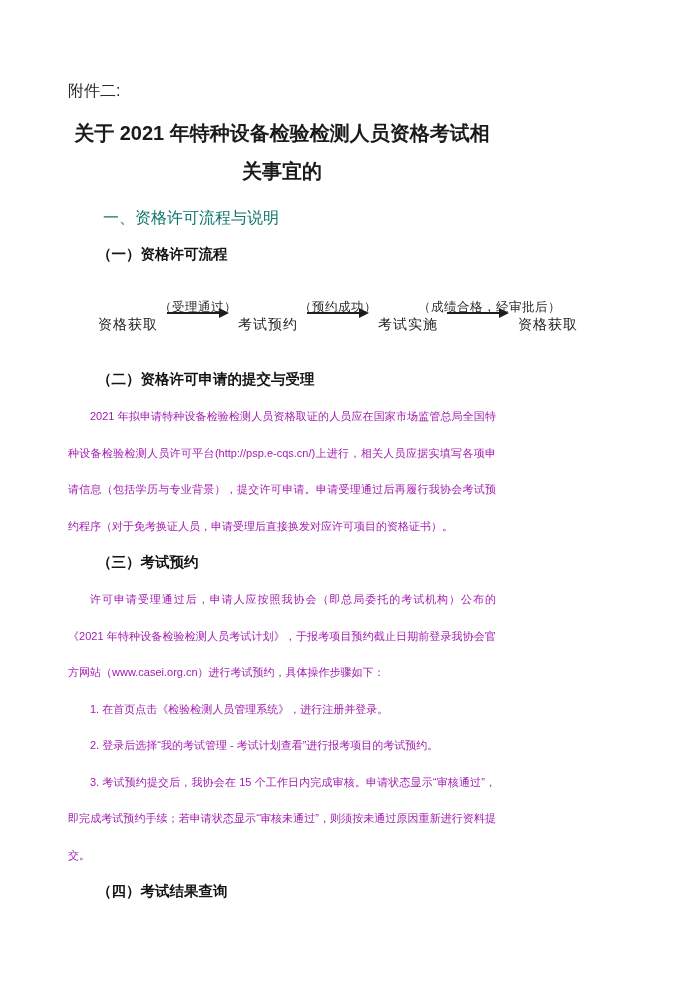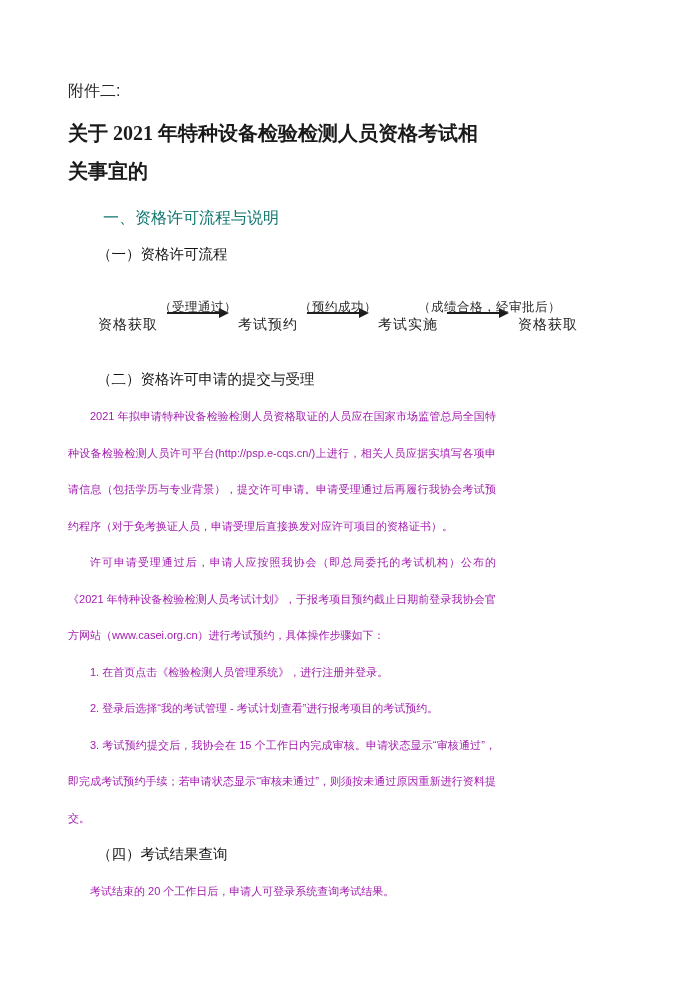--- a/index.html
+++ b/index.html
@@ -21,34 +21,33 @@
     font-size: 16px;
     color: #2a2a2a;
     line-height: 22px;
     margin-bottom: 12px;
   }
   .doc-title {
     margin: 0 0 10px 0;
     font-size: 20px;
     font-weight: bold;
     color: #1a1a1a;
-    text-align: left;
+    text-align: center;
     line-height: 38px;
-    font-family: Liberation Serif, serif;
   }
   .doc-title span { display: block; }
   .sec-heading {
     font-size: 16px;
     color: #0f766e;
     line-height: 36px;
     padding-left: 35px;
   }
   .sub-heading {
     font-size: 14.5px;
-    font-weight: normal;
+    font-weight: bold;
     color: #141414;
     line-height: 37px;
     text-indent: 2em;
     margin: 0;
   }
   .para {
     font-size: 11px;
     color: #a21caf;
     line-height: 36.5px;
     text-align: justify;
@@ -145,26 +144,26 @@
           <span class="arrow-head"></span>
         </span>
     </span>
     <span class="flow-node">资格获取</span>
   </div>
 
   <div class="sub-heading">（二）资格许可申请的提交与受理</div>
 
   <p class="para">2021 年拟申请特种设备检验检测人员资格取证的人员应在国家市场监管总局全国特种设备检验检测人员许可平台(http://psp.e-cqs.cn/)上进行，相关人员应据实填写各项申请信息（包括学历与专业背景），提交许可申请。申请受理通过后再履行我协会考试预约程序（对于免考换证人员，申请受理后直接换发对应许可项目的资格证书）。</p>
 
+  <div class="sub-heading">（三）考试预约</div>
 
   <p class="para">许可申请受理通过后，申请人应按照我协会（即总局委托的考试机构）公布的《2021 年特种设备检验检测人员考试计划》，于报考项目预约截止日期前登录我协会官方网站（www.casei.org.cn）进行考试预约，具体操作步骤如下：</p>
 
   <p class="para">1. 在首页点击《检验检测人员管理系统》，进行注册并登录。</p>
 
   <p class="para">2. 登录后选择“我的考试管理 - 考试计划查看”进行报考项目的考试预约。</p>
 
   <p class="para">3. 考试预约提交后，我协会在 15 个工作日内完成审核。申请状态显示“审核通过”，即完成考试预约手续；若申请状态显示“审核未通过”，则须按未通过原因重新进行资料提交。</p>
 
   <div class="sub-heading">（四）考试结果查询</div>
 
-  <p class="para">考试结束的 20 个工作日后，申请人可登录系统查询考试结果。</p>
 
 </div>
 
 </body></html>

